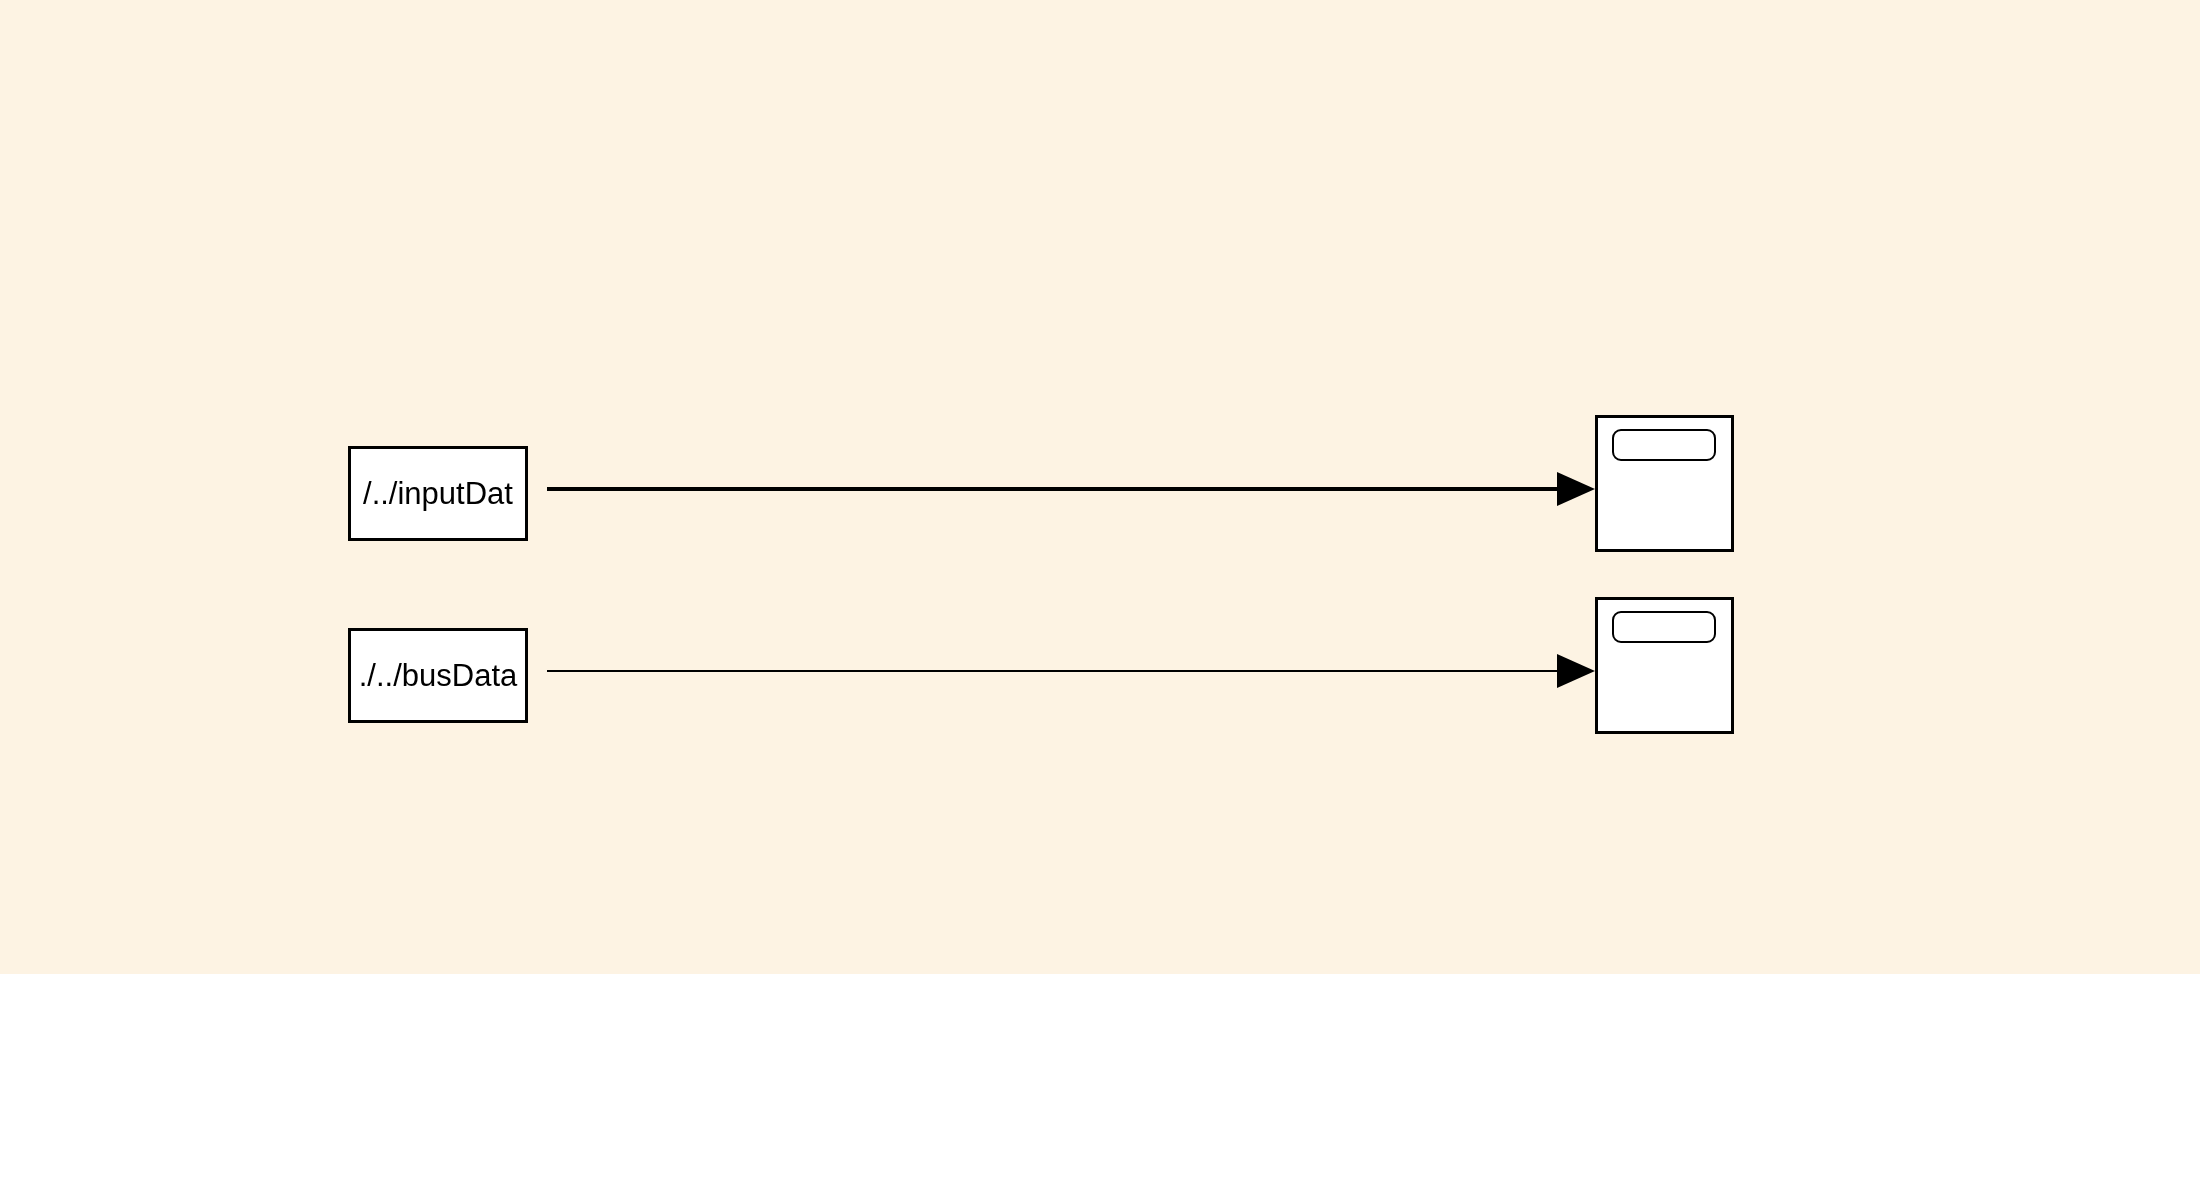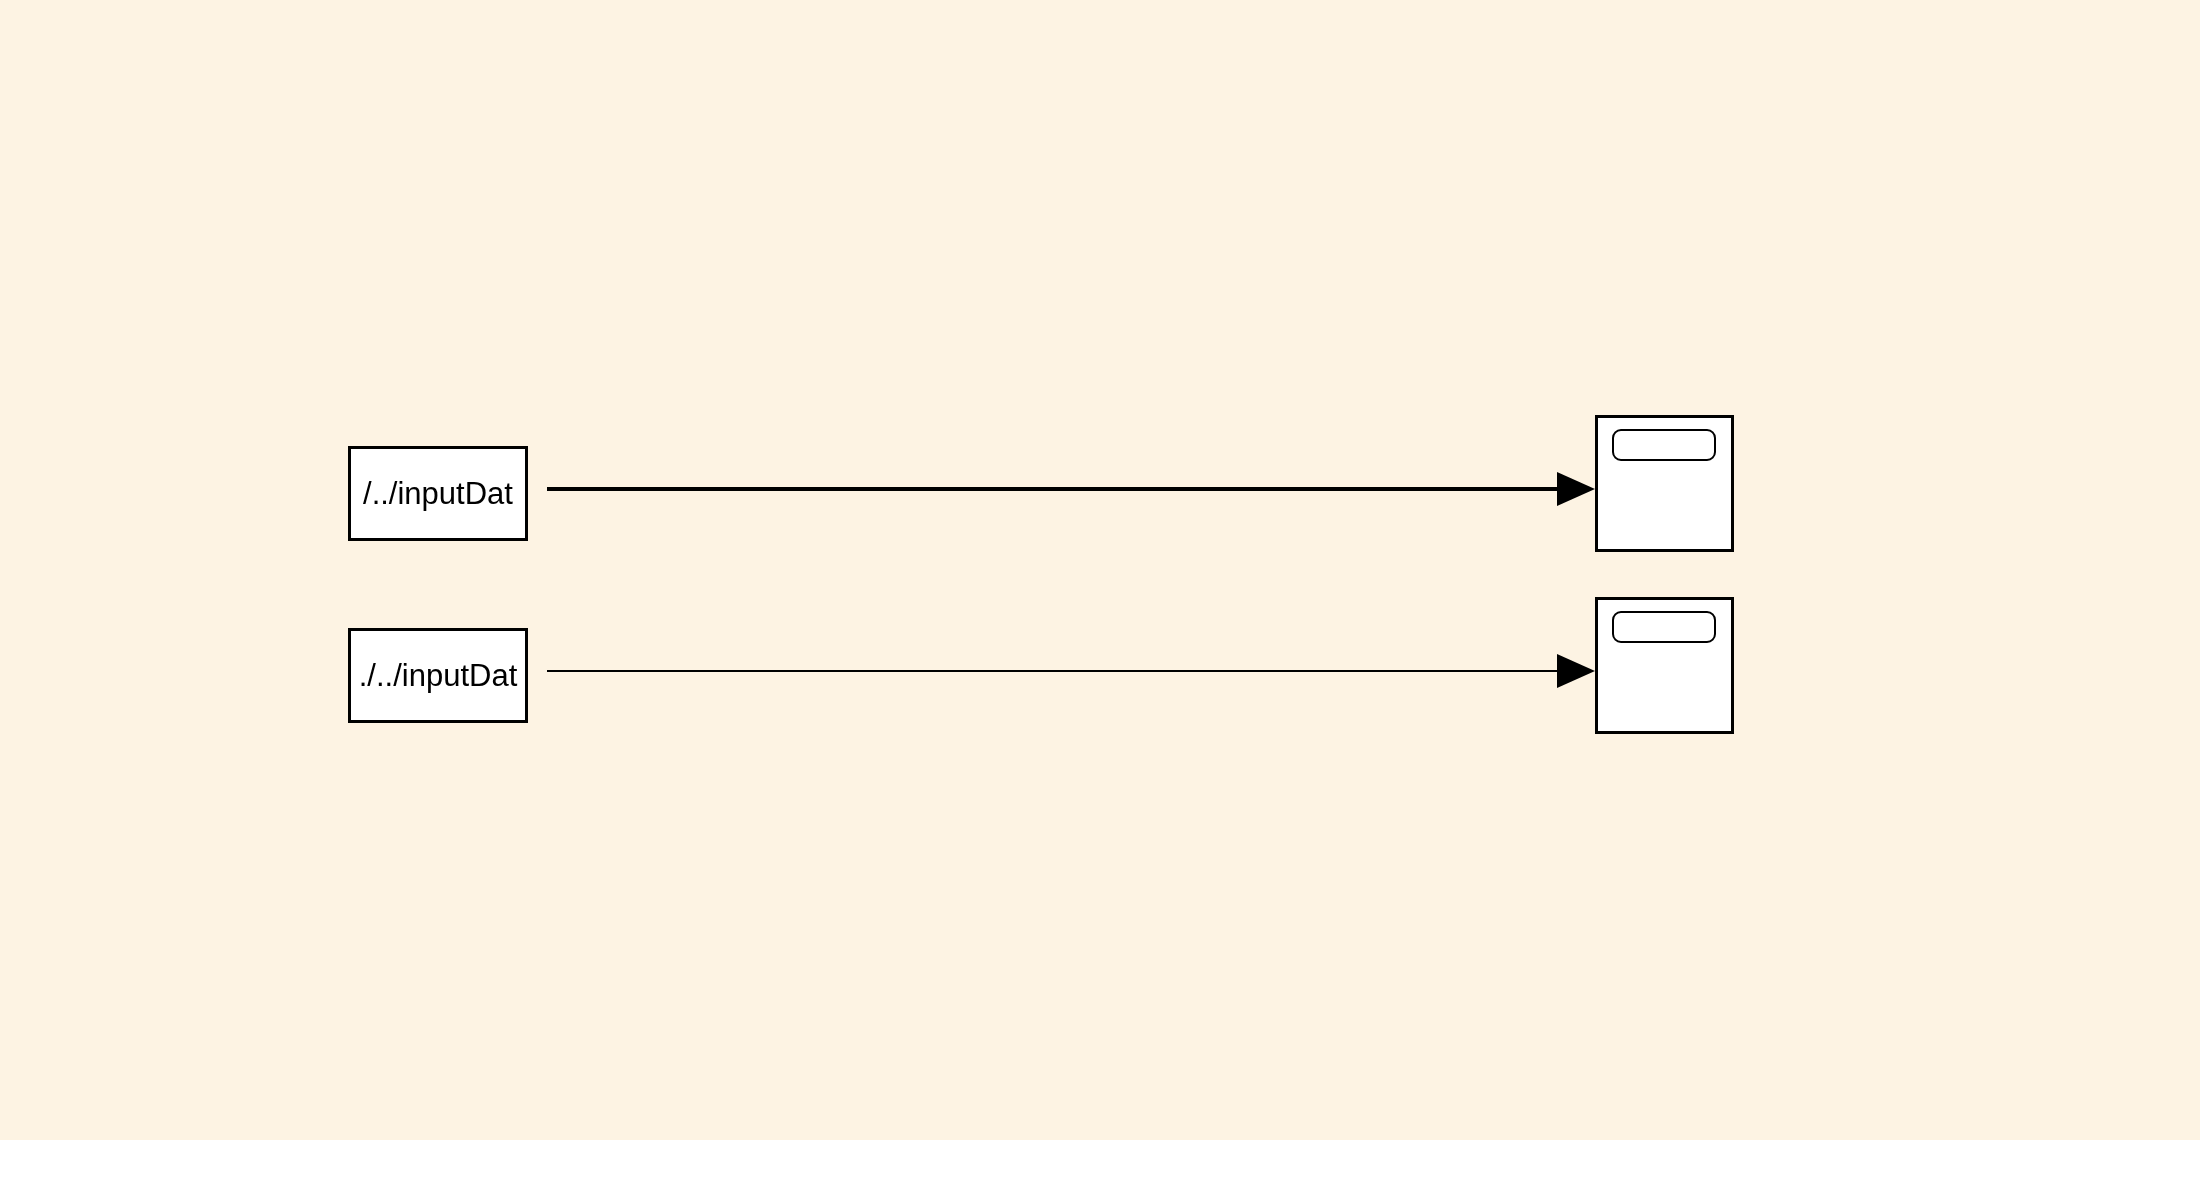--- a/index.html
+++ b/index.html
@@ -9,21 +9,21 @@
   }
   body {
     width: 2200px;
     height: 1180px;
     overflow: hidden;
     font-family: "Liberation Sans", sans-serif;
   }
   #canvas {
     position: relative;
     width: 2200px;
-    height: 1140px;
+    height: 974px;
     background: #fdf3e3;
   }
   .block {
     position: absolute;
     box-sizing: border-box;
     background: #ffffff;
     border: 3px solid #000000;
   }
   
   .src-block {
@@ -97,21 +97,21 @@
   <div class="block src-block" style="left:348px; top:446px;">
     <span class="src-label">/../inputDat</span>
     <span class="out-port">
       <svg width="19" height="30" viewBox="0 0 19 30">
         <polygon points="1,1 18,15 1,29" fill="#ffffff" stroke="#8a8a8a" stroke-width="1.4"></polygon>
       </svg>
     </span>
   </div>
 
   <div class="block src-block" style="left:348px; top:628px;">
-    <span class="src-label">./../inputDat</span>
+    <span class="src-label">./../busData</span>
     <span class="out-port">
       <svg width="19" height="30" viewBox="0 0 19 30">
         <polygon points="1,1 18,15 1,29" fill="#ffffff" stroke="#8a8a8a" stroke-width="1.4"></polygon>
       </svg>
     </span>
   </div>
 
   <div class="block sink-block" style="left:1595px; top:415px;">
     <div class="sink-screen"></div>
     <span></span>

